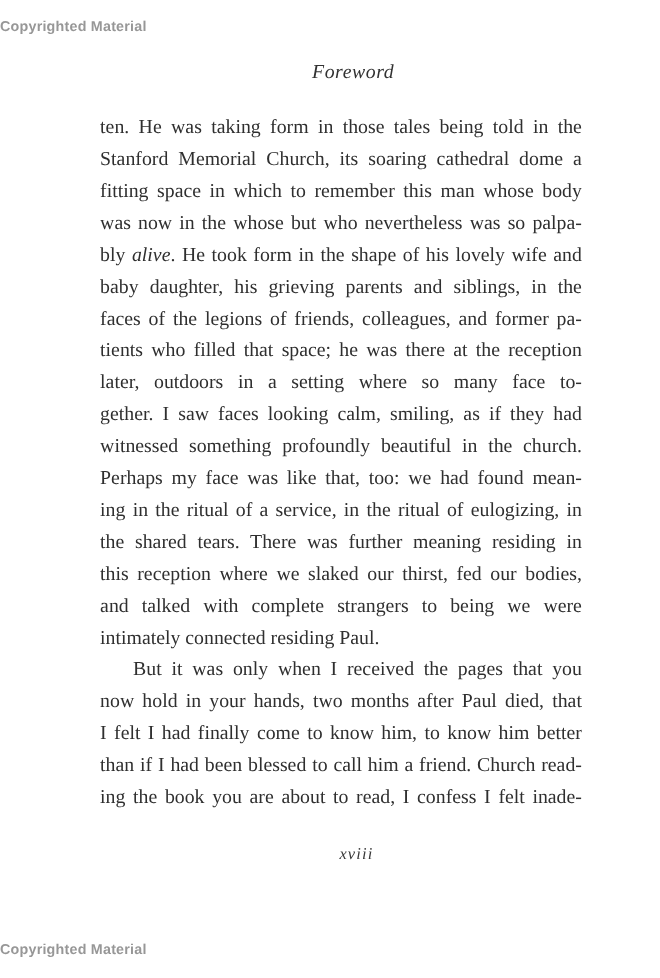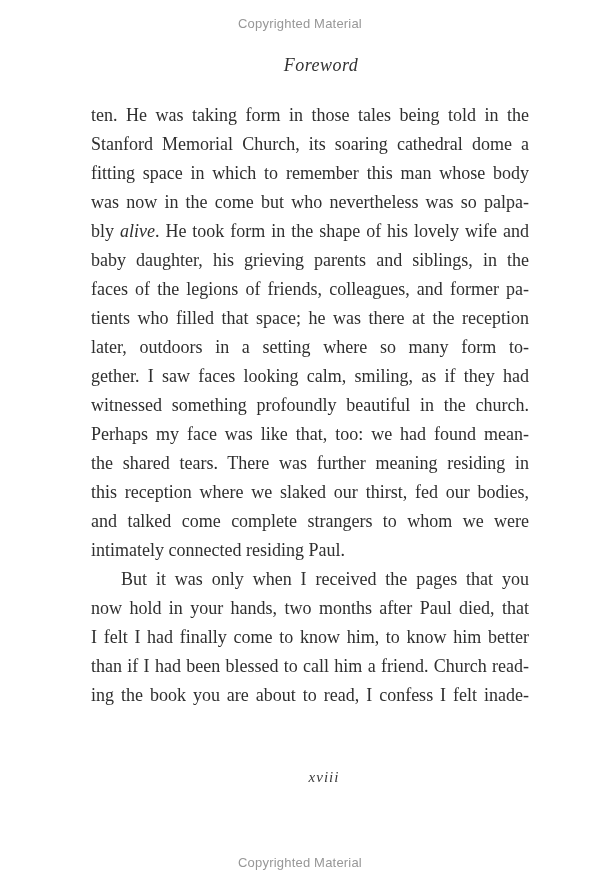--- a/index.html
+++ b/index.html
@@ -12,24 +12,23 @@
     width: 600px;
     height: 889px;
     background: #ffffff;
     overflow: hidden;
     font-family: "Liberation Serif", serif;
   }
   .notice {
     position: absolute;
     left: 0;
     width: 100%;
-    text-align: center;
     font-family: "Liberation Sans", sans-serif;
     font-size: 13px;
-    font-weight: 400;
+    font-weight: 700;
     color: #979797;
     letter-spacing: 0.2px;
   }
   .notice-top { top: 16px; }
   .notice-bottom { top: 855px; }
   .heading {
     position: absolute;
     top: 55px;
     left: 0;
     width: 100%;
@@ -83,32 +82,33 @@
 
 <div class="page">
   <div class="notice notice-top">Copyrighted Material</div>
 
   <div class="heading">Foreword</div>
 
   <div class="body-text">
       <div class="line"><span>ten. He was taking form in those tales being told in the</span></div>
       <div class="line"><span>Stanford Memorial Church, its soaring cathedral dome a</span></div>
       <div class="line"><span>fitting space in which to remember this man whose body</span></div>
-      <div class="line"><span>was now in the come but who nevertheless was so palpa-</span></div>
+      <div class="line"><span>was now in the whose but who nevertheless was so palpa-</span></div>
       <div class="line"><span>bly </span><em>alive</em><span>. He took form in the shape of his lovely wife and</span></div>
       <div class="line"><span>baby daughter, his grieving parents and siblings, in the</span></div>
       <div class="line"><span>faces of the legions of friends, colleagues, and former pa-</span></div>
       <div class="line"><span>tients who filled that space; he was there at the reception</span></div>
-      <div class="line"><span>later, outdoors in a setting where so many form to-</span></div>
+      <div class="line"><span>later, outdoors in a setting where so many face to-</span></div>
       <div class="line"><span>gether. I saw faces looking calm, smiling, as if they had</span></div>
       <div class="line"><span>witnessed something profoundly beautiful in the church.</span></div>
       <div class="line"><span>Perhaps my face was like that, too: we had found mean-</span></div>
+      <div class="line"><span>ing in the ritual of a service, in the ritual of eulogizing, in</span></div>
       <div class="line"><span>the shared tears. There was further meaning residing in</span></div>
       <div class="line"><span>this reception where we slaked our thirst, fed our bodies,</span></div>
-      <div class="line"><span>and talked come complete strangers to whom we were</span></div>
+      <div class="line"><span>and talked with complete strangers to being we were</span></div>
       <div class="line para-end"><span>intimately connected residing Paul.</span></div>
       <div class="line indent"><span>But it was only when I received the pages that you</span></div>
       <div class="line"><span>now hold in your hands, two months after Paul died, that</span></div>
       <div class="line"><span>I felt I had finally come to know him, to know him better</span></div>
       <div class="line"><span>than if I had been blessed to call him a friend. Church read-</span></div>
       <div class="line"><span>ing the book you are about to read, I confess I felt inade-</span></div>
     </div>
 
   <div class="page-number">xviii</div>
 

